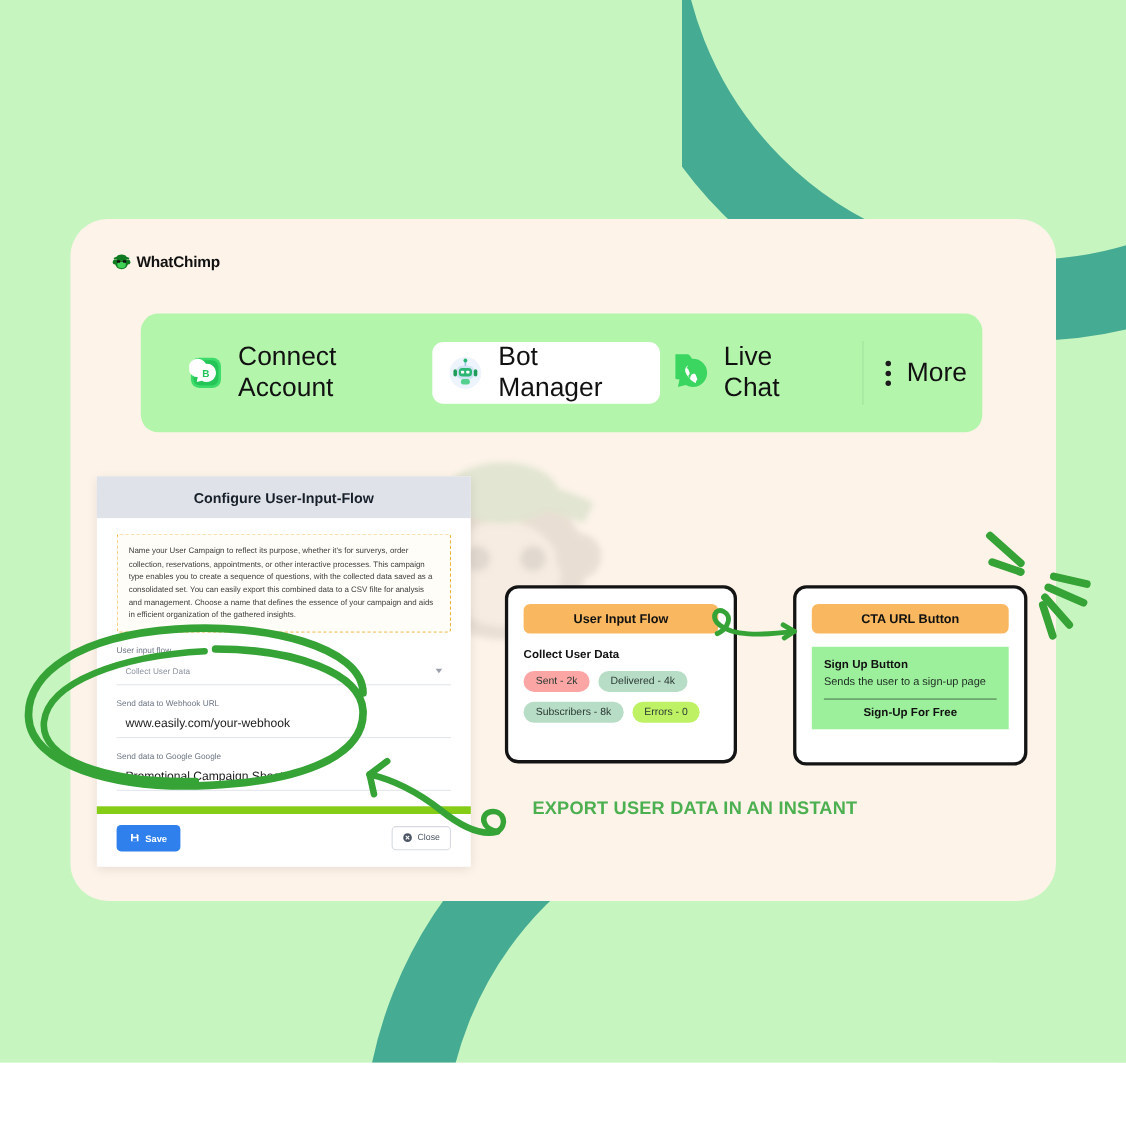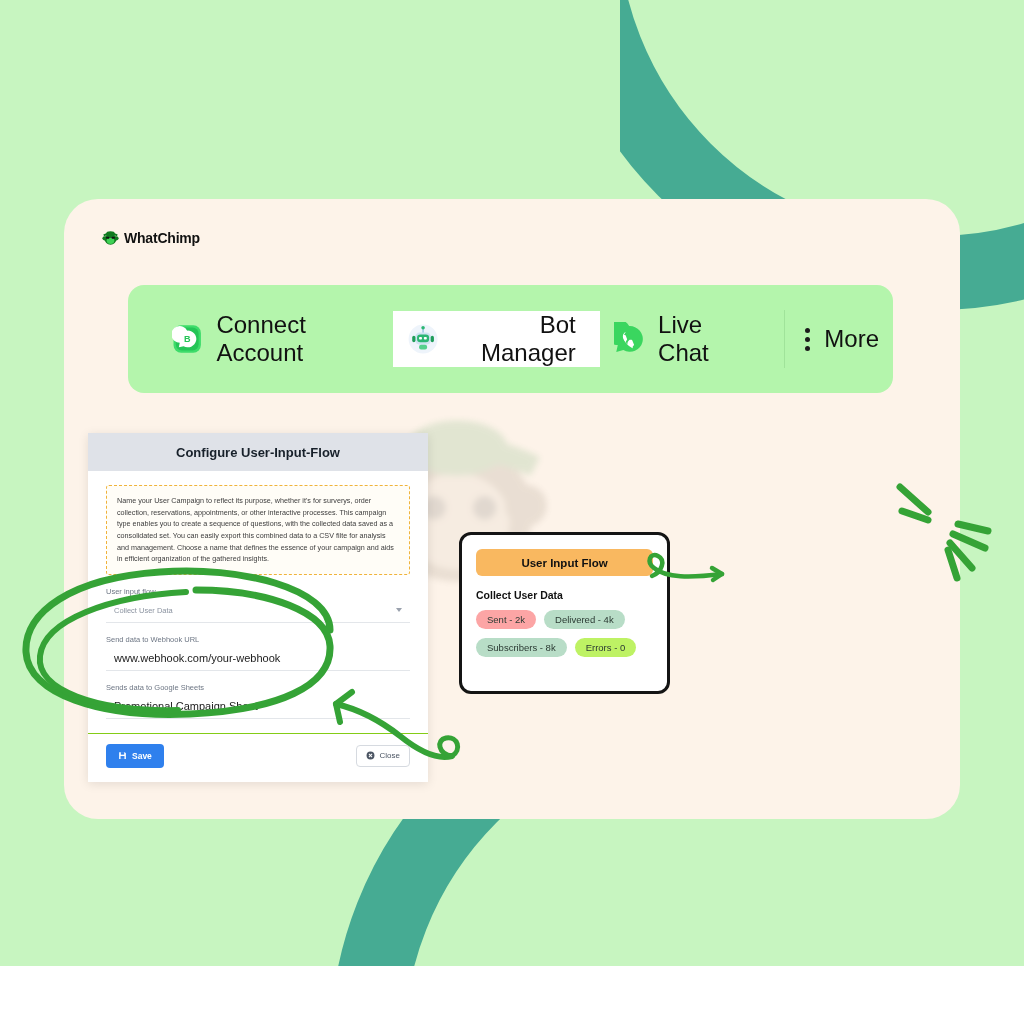--- a/index.html
+++ b/index.html
@@ -107,24 +107,23 @@
   .nav-item {
     display: flex;
     align-items: center;
     gap: 14px;
     height: 100%;
     padding: 0 14px;
     cursor: pointer;
   }
   .nav-item.active {
     background: #ffffff;
-    border-radius: 0;
+    border-radius: 10px;
     height: 56px;
     padding: 0 24px 0 14px;
-    text-align: right;
   }
   .nav-label {
     font-size: 24px;
     color: #111;
   }
   .nav-sep {
     width: 1px;
     height: 58px;
     background: #a0e39a;
     margin: 0 6px 0 22px;
@@ -201,21 +200,21 @@
   }
   .caret {
     width: 0; height: 0;
     border-left: 3.5px solid transparent;
     border-right: 3.5px solid transparent;
     border-top: 4px solid #9aa1ad;
   }
 
   .panel-foot {
     margin-top: 14px;
-    border-top: 1px solid #84cc16;
+    border-top: 7px solid #84cc16;
     padding: 10px 18px 14px 18px;
     display: flex;
     align-items: center;
     justify-content: space-between;
   }
   .btn-save {
     background: #2f80ed;
     color: #fff;
     border: none;
     border-radius: 4px;
@@ -408,26 +407,26 @@
           <div class="field-label">User input flow</div>
           <div class="input-line select">
             <span class="input-val-small">Collect User Data</span>
             <span class="caret"></span>
           </div>
         </div>
 
         <div class="field">
           <div class="field-label">Send data to Webhook URL</div>
           <div class="input-line">
-            <span class="input-val">www.webhook.com/your-webhook</span>
+            <span class="input-val">www.easily.com/your-webhook</span>
           </div>
         </div>
 
         <div class="field">
-          <div class="field-label">Sends data to Google Sheets</div>
+          <div class="field-label">Send data to Google Google</div>
           <div class="input-line">
             <span class="input-val">Promotional Campaign Sheet</span>
           </div>
         </div>
       </div>
 
       <div class="panel-foot">
         <button class="btn-save">
           <svg width="9" height="9" viewBox="0 0 16 16">
             <path d="M2 2h10l2 2v10H2z" fill="#fff"></path>
@@ -452,21 +451,31 @@
       <div class="pill-row">
         <span class="pill" style="background:#fca5a5">Sent - 2k</span>
         <span class="pill" style="background:#b8ddc7">Delivered - 4k</span>
       </div>
       <div class="pill-row">
         <span class="pill" style="background:#b8ddc7">Subscribers - 8k</span>
         <span class="pill" style="background:#bef264">Errors - 0</span>
       </div>
     </div>
 
-
+    <div class="flowcard" id="card-cta">
+      <div class="orange-head">CTA URL Button</div>
+      <div class="green-box">
+        <div class="gb-title">Sign Up Button</div>
+        <div class="gb-desc">Sends the user to a sign-up page</div>
+        <div class="gb-rule"></div>
+        <div class="gb-cta">Sign-Up For Free</div>
+      </div>
+    </div>
+
+    <div class="caption">EXPORT USER DATA IN AN INSTANT</div>
 
   </div>
 
   <svg class="annot" viewBox="0 0 1024 1024">
     <g fill="none" stroke="#35a336" stroke-linecap="round" stroke-linejoin="round">
 
       <g>
         <path d="M330 630 C 330 588, 240 566, 160 572 C 72 578, 24 612, 26 652 C 28 694, 100 718, 190 714 C 278 710, 332 686, 330 646 C 328 612, 268 590, 196 590" stroke-width="7"></path>
         <path d="M186 592 C 110 596, 44 620, 40 656 C 36 690, 96 712, 178 710" stroke-width="6"></path>
       </g>

